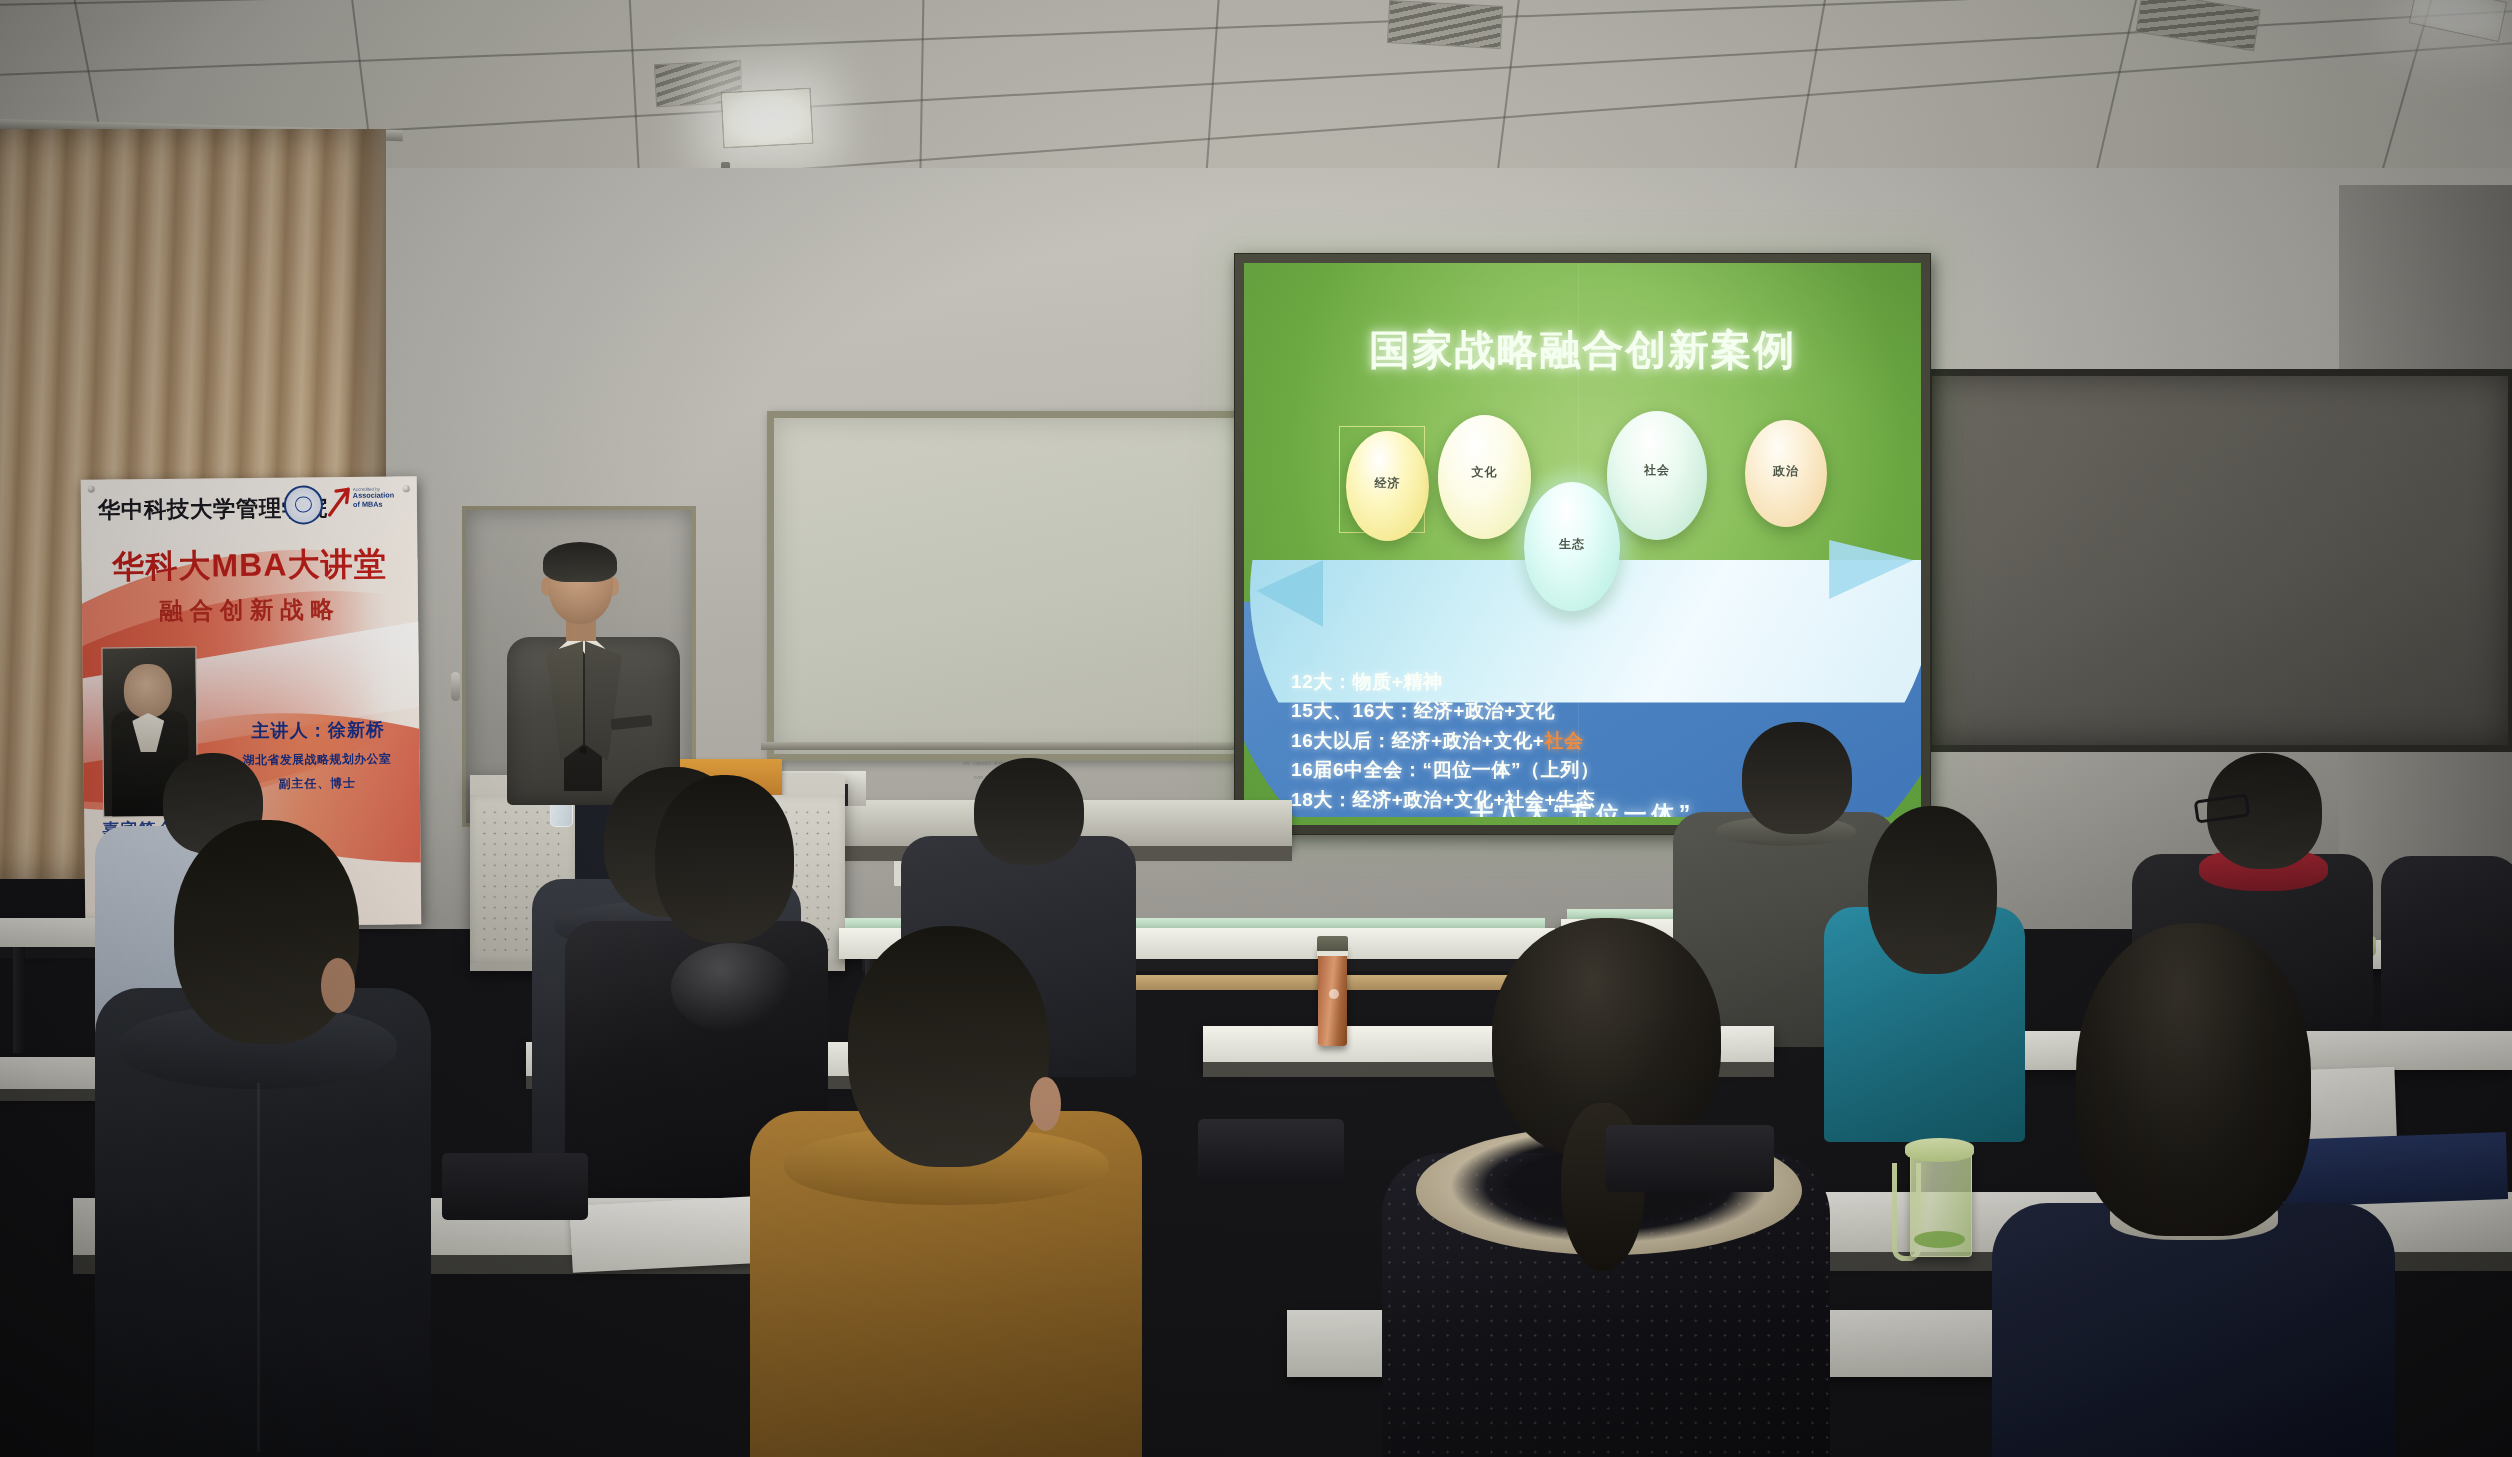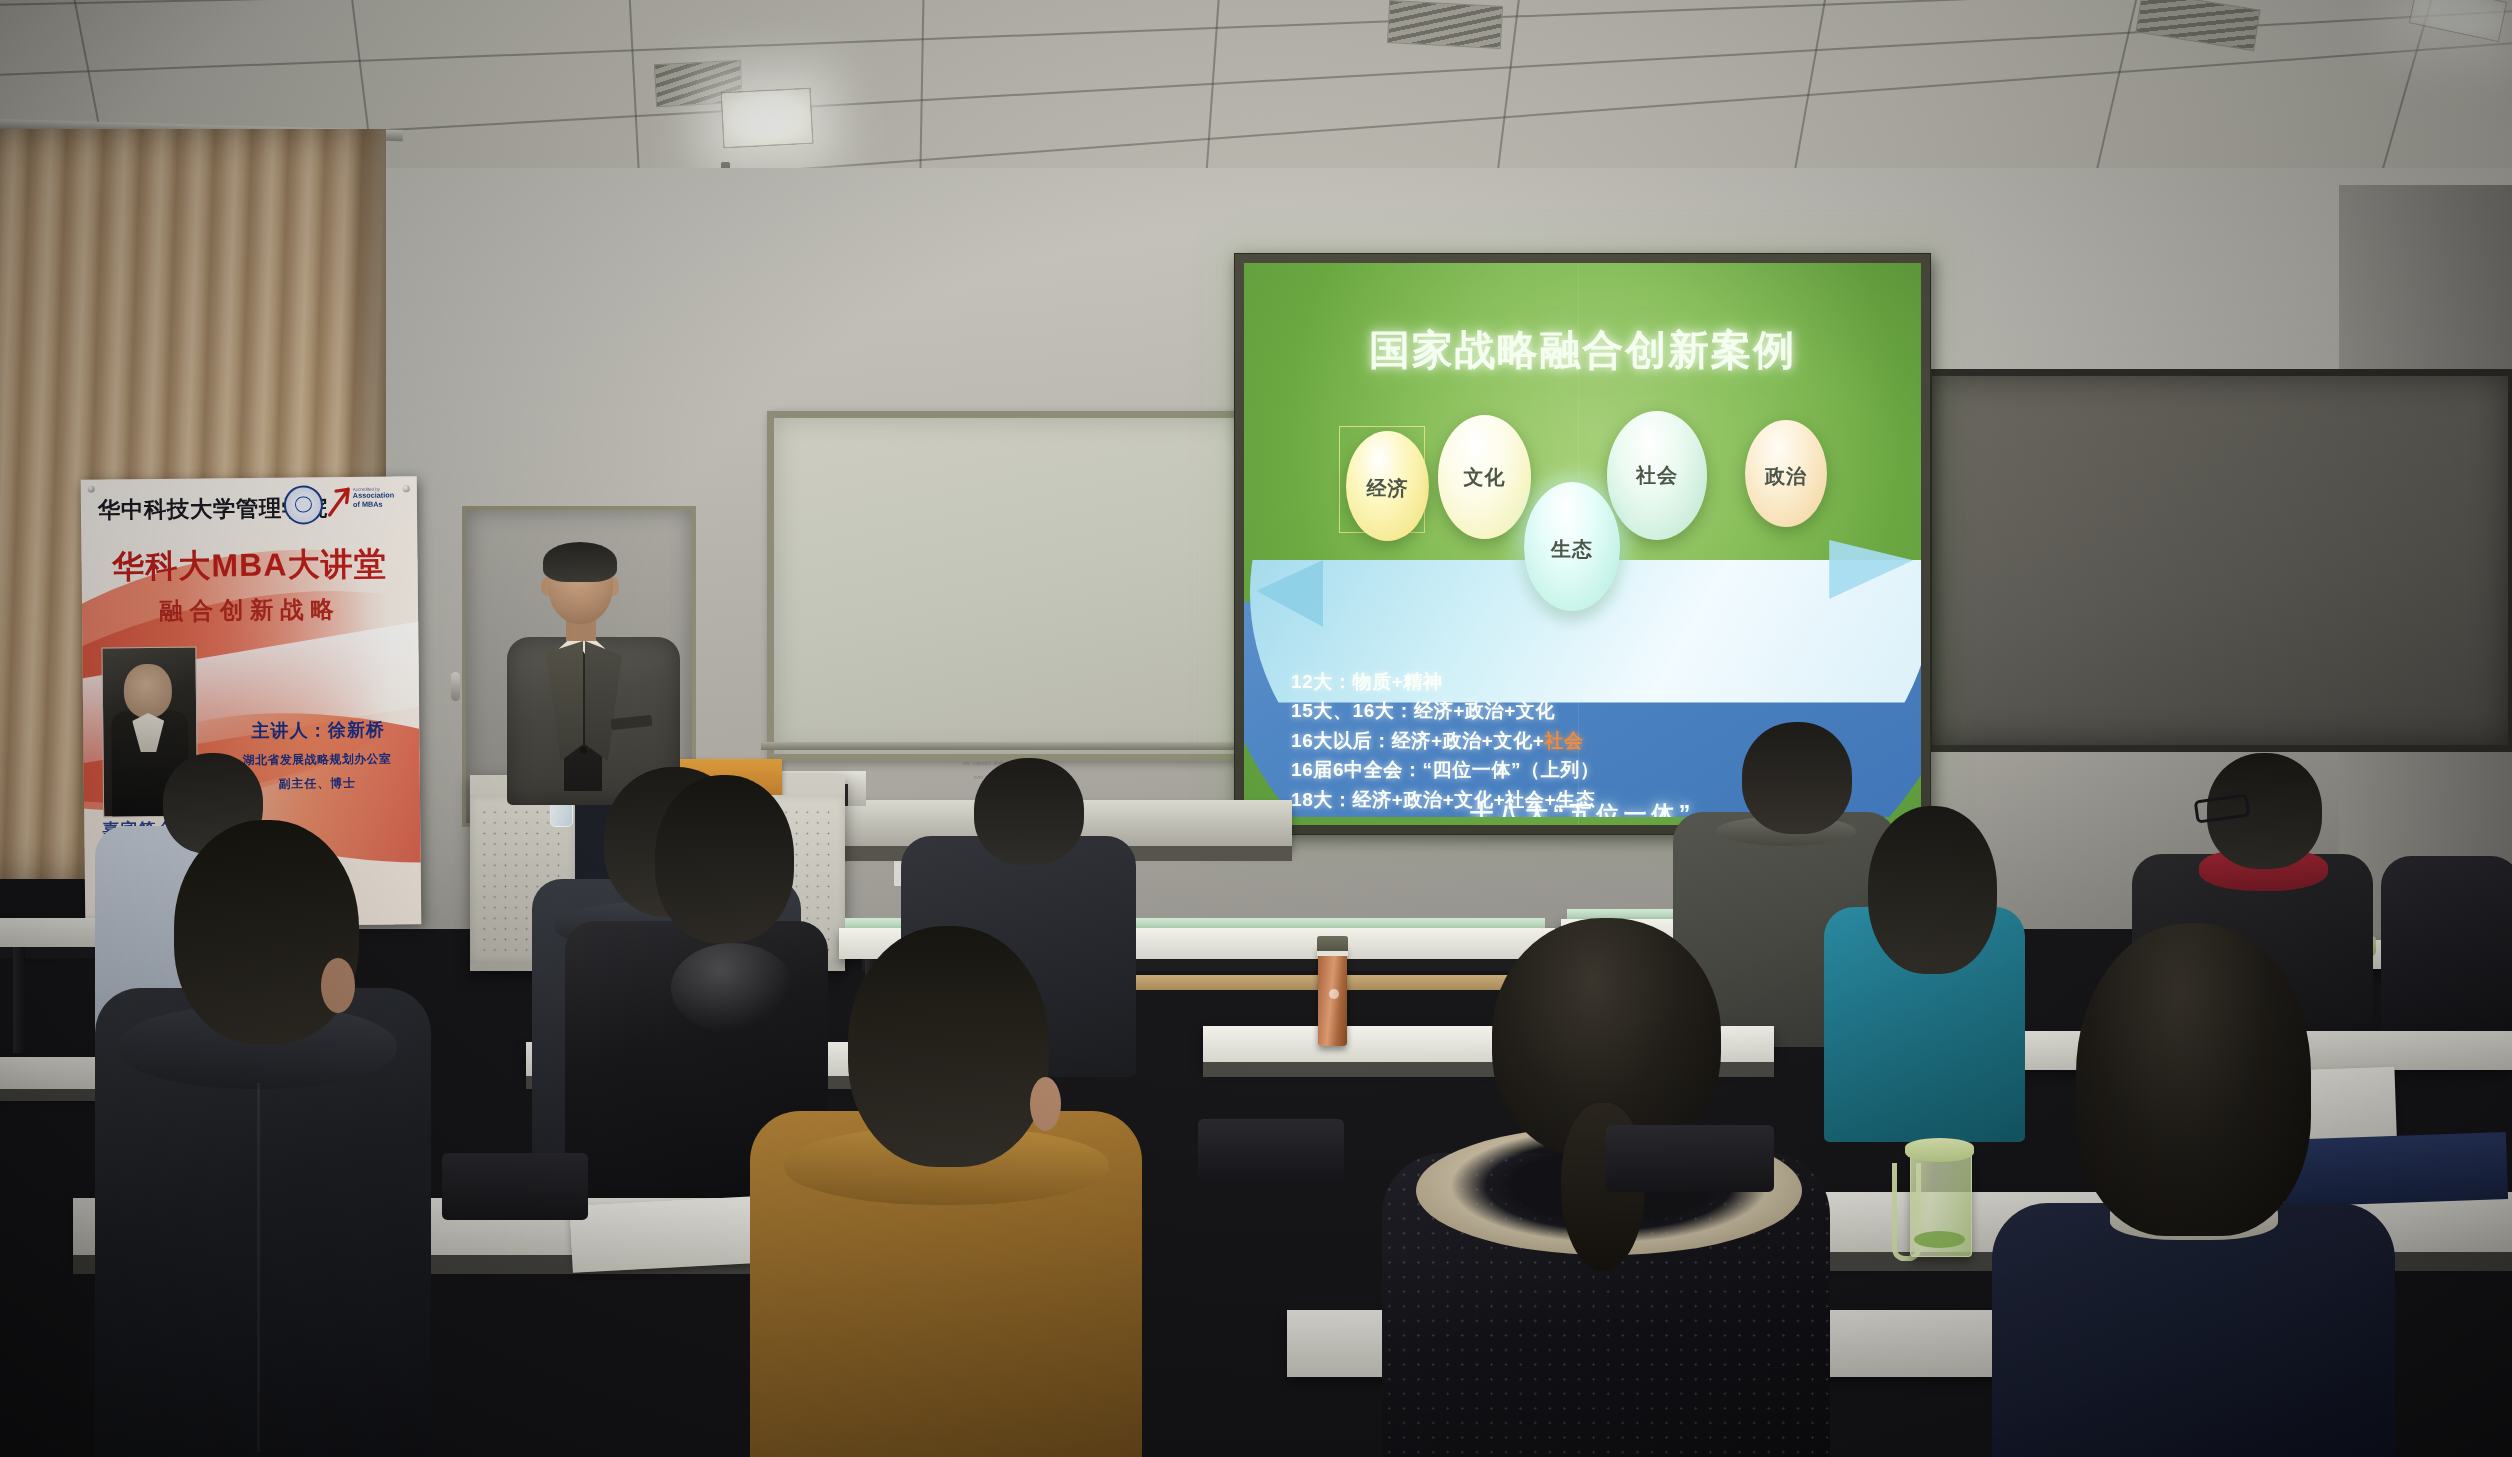--- a/index.html
+++ b/index.html
@@ -123,21 +123,21 @@
   #slide:after{content:"";position:absolute;left:49.3%;top:0;width:1.1px;height:100%;
     background:rgba(255,255,255,.09);}
   #slide-glow{position:absolute;left:0;top:0;width:100%;height:100%;
     background:radial-gradient(ellipse at 52% 30%,rgba(255,255,255,.22) 0%,rgba(255,255,255,0) 62%);}
   #slide-title{position:absolute;left:0;top:60px;width:100%;text-align:center;
     font-size:41px;font-weight:bold;color:#f4fff0;letter-spacing:1.7px;
     text-shadow:0 0 10px rgba(255,255,255,.85),0 0 22.4px rgba(230,255,210,.5);}
   .bubble{position:absolute;border-radius:50%;
     box-shadow:0 5.6px 14.6px rgba(20,50,10,.28);}
   .bubble span{position:absolute;left:0;width:100%;text-align:center;
-    font-size:20px;color:#4c5547;font-weight:bold;letter-spacing:1.1px;}
+    font-size:12px;color:#4c5547;font-weight:bold;letter-spacing:1.1px;}
   #bubble-frame{position:absolute;border:1.7px solid rgba(245,240,150,.72);}
   #band-wrap{position:absolute;left:0;top:241px;width:100%;height:313px;overflow:hidden;}
   #band-blue{position:absolute;left:-22.4px;top:-168px;width:739px;height:604px;border-radius:50%;
     background:linear-gradient(150deg,#6f9fd0 0%,#4f86c4 42%,#3c72b4 100%);
     clip-path:inset(44% 0 0 0);}
   #band-light{position:absolute;left:5.6px;top:-185px;width:683px;height:548px;border-radius:50%;
     background:linear-gradient(120deg,#8fd0e8 0%,#cdeff7 38%,#f2fbff 62%,#dff2fa 85%);
     clip-path:inset(44% 0 30% 0);}
   #band-arrow-l{position:absolute;left:12.3px;top:56px;width:67px;height:67px;
     background:#8ccfe6;clip-path:polygon(100% 0,100% 100%,0 46%);opacity:.9;}

